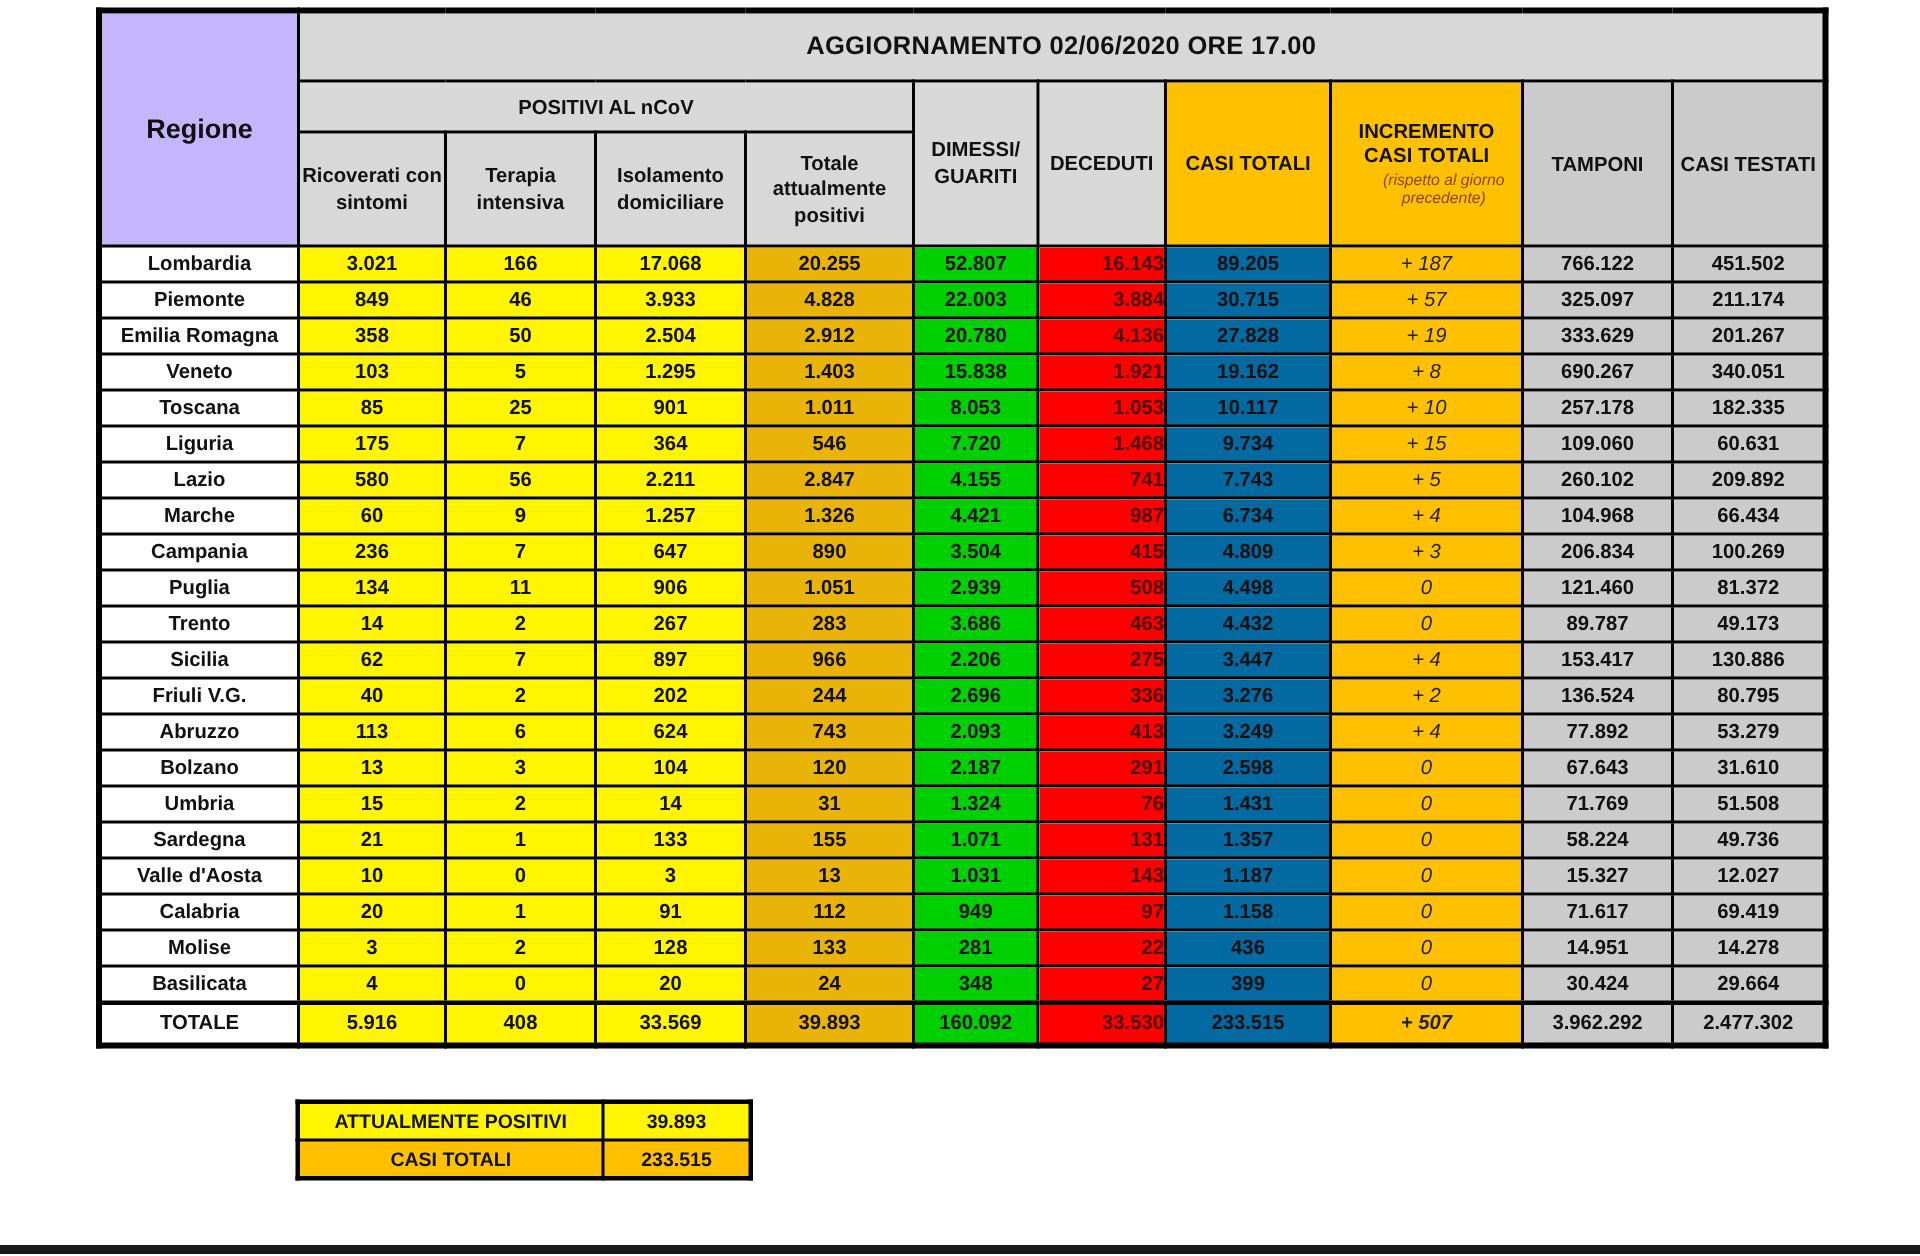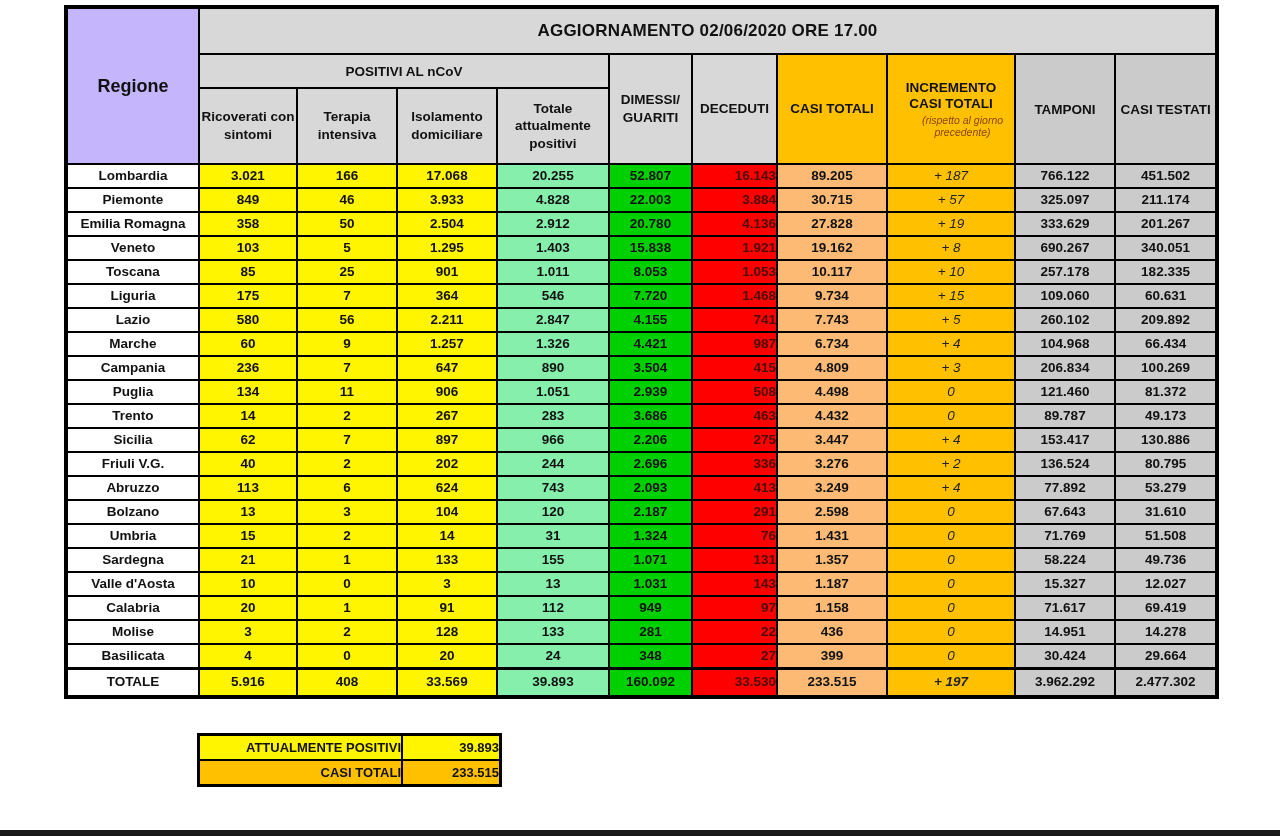--- a/index.html
+++ b/index.html
@@ -12,30 +12,30 @@
   .band-cell{background:#d8d8d8;font-size:13.5px;font-weight:bold;height:32px;}
   .sub-cell{background:#d8d8d8;font-size:13.5px;font-weight:bold;line-height:1.3;height:74px;}
   .hdr-gray{background:#d8d8d8;font-size:13.5px;font-weight:bold;line-height:1.3;}
   .hdr-orange{background:#ffc000;font-size:13.5px;font-weight:bold;line-height:1.25;}
   .hdr-darkgray{background:#cbcbcb;font-size:13.5px;font-weight:bold;white-space:nowrap;}
   .hdr-note{font-size:10.5px;font-style:italic;font-weight:normal;color:#8a4500;line-height:1.15;margin-top:1px;padding-left:23px;}
   .main-table tbody tr{height:24px;}
   .main-table tbody td{font-size:13.5px;line-height:1;}
   td.region{background:#fff;font-weight:bold;font-size:13.5px;}
   td.yellow{background:#fff500;font-weight:600;}
-  td.yellow-total{background:#86efac;font-weight:bold;}
+  td.yellow-total{background:#eab308;font-weight:bold;}
   td.green{background:#00cf00;font-weight:bold;}
   td.red{background:#fe0000;font-weight:bold;color:#4a0b04;text-align:right;}
-  td.casi{background:#fdba74;font-weight:bold;}
+  td.casi{background:#0369a1;font-weight:bold;}
   td.incr{background:#ffc000;font-style:italic;font-weight:500;color:#222;}
   td.gray{background:#cbcbcb;font-weight:bold;}
   tr.total-row td{border-top:3px solid #000;font-weight:bold;height:25px;}
   tr.total-row td.yellow{font-weight:bold;}
   .legend{position:absolute;left:197px;top:733px;border-collapse:collapse;table-layout:fixed;border:3px solid #000;}
-  .legend td{border:2px solid #000;height:23px;text-align:right;font-size:13px;font-weight:bold;padding:0;color:#111;}
+  .legend td{border:2px solid #000;height:23px;text-align:center;font-size:13px;font-weight:bold;padding:0;color:#111;}
   .legend .lbl{width:201px;}
   .legend .val{width:96px;}
   tr.lg-yellow td{background:#fff500;}
   tr.lg-green td{background:#00cf00;}
   tr.lg-red td{background:#fe0000;color:#4a0b04;}
   tr.lg-orange td{background:#ffc000;}
   .bottom-bar{position:absolute;left:0;top:830px;width:1280px;height:6px;background:#1a1a1a;}
 </style>
 </head>
 <body>
@@ -354,21 +354,21 @@
       </tr>
       <tr class="total-row">
         <td class="region">TOTALE</td>
         <td class="yellow">5.916</td>
         <td class="yellow">408</td>
         <td class="yellow">33.569</td>
         <td class="yellow-total">39.893</td>
         <td class="green">160.092</td>
         <td class="red">33.530</td>
         <td class="casi">233.515</td>
-        <td class="incr">+ 197</td>
+        <td class="incr">+ 507</td>
         <td class="gray">3.962.292</td>
         <td class="gray">2.477.302</td>
       </tr>
     </tbody>
 </table>
 
 <table class="legend">
   <tbody>
     <tr class="lg-yellow">
       <td class="lbl">ATTUALMENTE POSITIVI</td>

